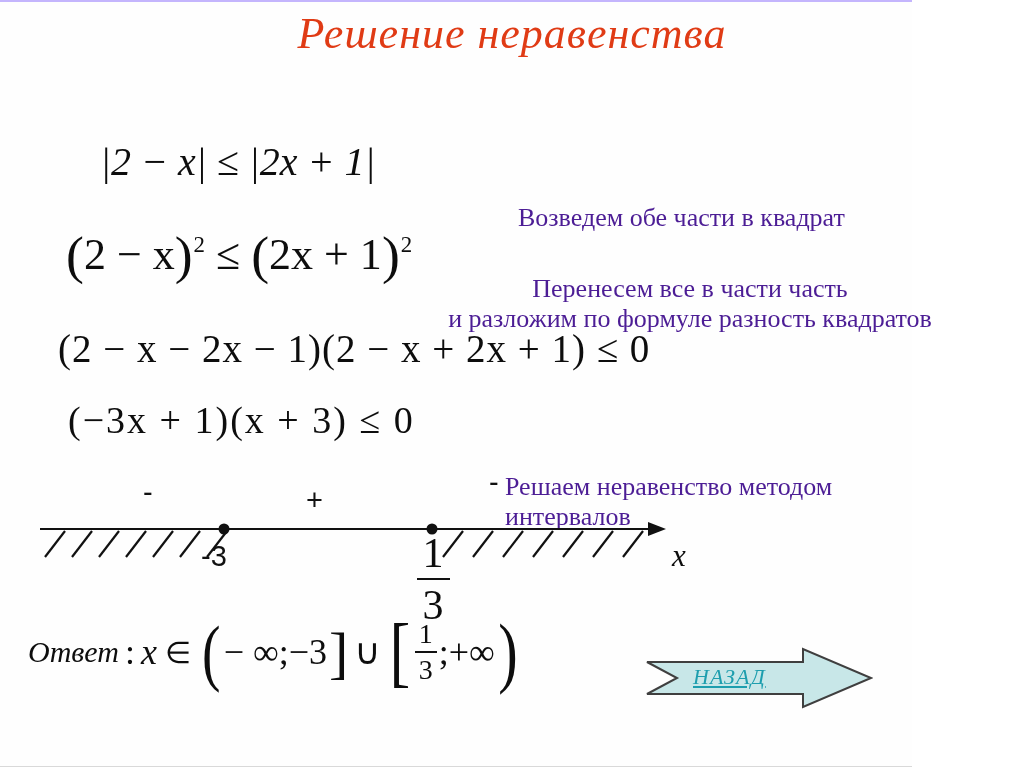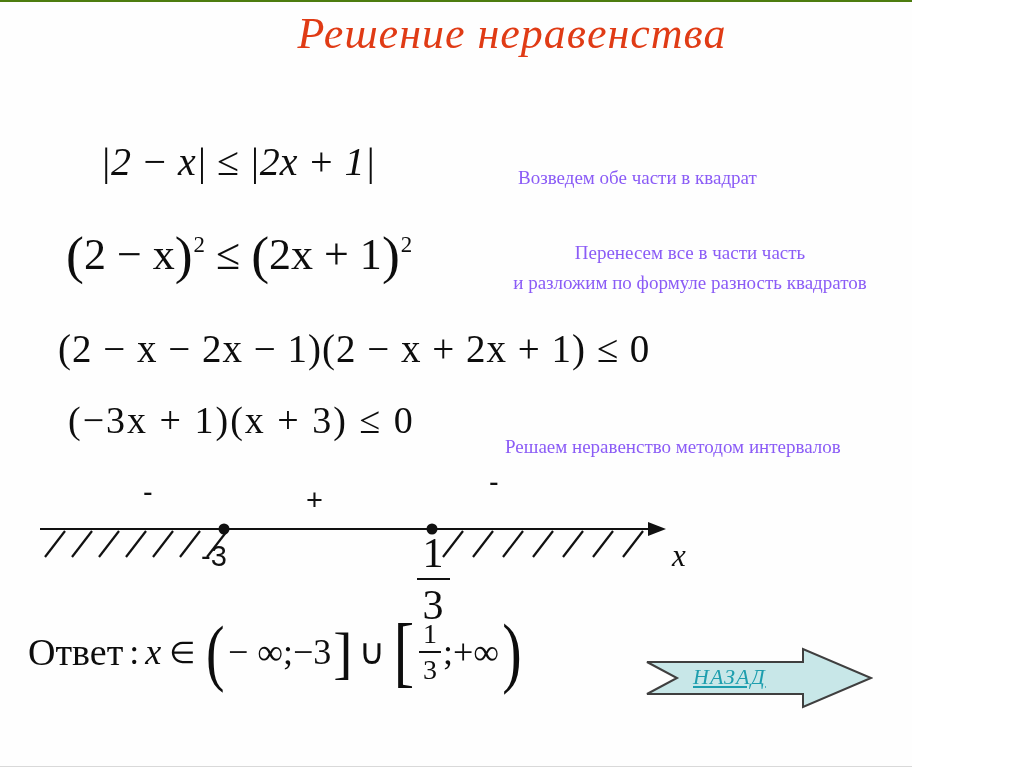--- a/index.html
+++ b/index.html
@@ -5,61 +5,61 @@
   html,body{margin:0;padding:0;}
   body{
     width:1024px;height:767px;
     background:#ffffff;
     font-family:"Liberation Serif", serif;
     color:var(--math_text, #0d0d0d);
     overflow:hidden;
   }
   .slide{
     position:relative;width:912px;height:767px;
-    border-top:2px solid #4d7c0f;
+    border-top:2px solid #c4b5fd;
     border-bottom:1px solid #d9d9d9;
     box-sizing:border-box;
     background:#fefefe;
   }
   .abs{position:absolute;}
   .title{
     left:0;top:6px;width:1024px;text-align:center;
     font-size:44px;font-style:italic;
     color:var(--title_text,#e03b15);
     letter-spacing:1px;
   }
   .math{white-space:nowrap;}
   .eq1{left:100px;top:136px;font-size:40px;font-style:italic;}
   .eq2{left:66px;top:222px;font-size:44px;}
   .eq2 .paren{font-size:1.22em;font-weight:400;vertical-align:-0.08em;}
   .eq2 sup{font-size:0.52em;vertical-align:0.72em;margin-left:1px;}
   .eq3{left:58px;top:324px;font-size:39px;letter-spacing:1px;}
   .eq4{left:68px;top:396px;font-size:38px;letter-spacing:2px;}
-  .note{font-size:19px;color:#8b5cf6;}
+  .note{font-size:26px;color:#4c1d95;margin-top:36px;}
   .note1{left:518px;top:165px;}
   .note2{left:440px;top:236px;width:500px;text-align:center;line-height:30px;}
   .note3{left:505px;top:434px;}
   .nl-svg{left:30px;top:455px;}
   .nl-label{font-family:"Liberation Sans",sans-serif;font-size:29px;color:#111;}
   .sign-left{left:143px;top:474px;}
   .sign-mid{left:306px;top:482px;}
   .sign-right{left:489px;top:464px;}
   .pt-left{left:201px;top:538px;}
   .axis-x{left:672px;top:536px;font-family:"Liberation Serif",serif;font-style:italic;font-size:31px;}
   .frac{display:inline-flex;flex-direction:column;align-items:center;line-height:1;}
   .frac .den{border-top:2px solid #111;}
   .nl-frac{left:413px;top:530px;width:40px;font-size:42px;}
   .nl-frac .num{padding:0 6px 4px 6px;}
   .nl-frac .den{padding:4px 6px 0 6px;}
   .answer{
     left:28px;top:600px;height:100px;
     display:flex;align-items:center;
     font-size:36px;white-space:nowrap;
   }
-  .answer .word{font-size:38px;}
+  .answer .word{font-style:italic;font-size:30px;}
   .answer .colon{margin:0 6px;}
   .answer .var{font-style:italic;}
   .answer .in{font-size:30px;margin:0 8px;}
   .answer .big-paren-l{font-size:74px;font-weight:400;transform:scaleX(.75);}
   .answer .big-bracket-r{font-size:58px;margin-left:2px;}
   .answer .union{font-size:36px;margin:0 6px;}
   .answer .big-bracket-l{font-size:78px;transform:scaleX(.8);}
   .answer .big-paren-r{font-size:78px;transform:scaleX(.75);}
   .answer .a-frac{font-size:28px;margin:0 2px;}
   .answer .a-frac .num{padding:0 4px 3px 4px;}

